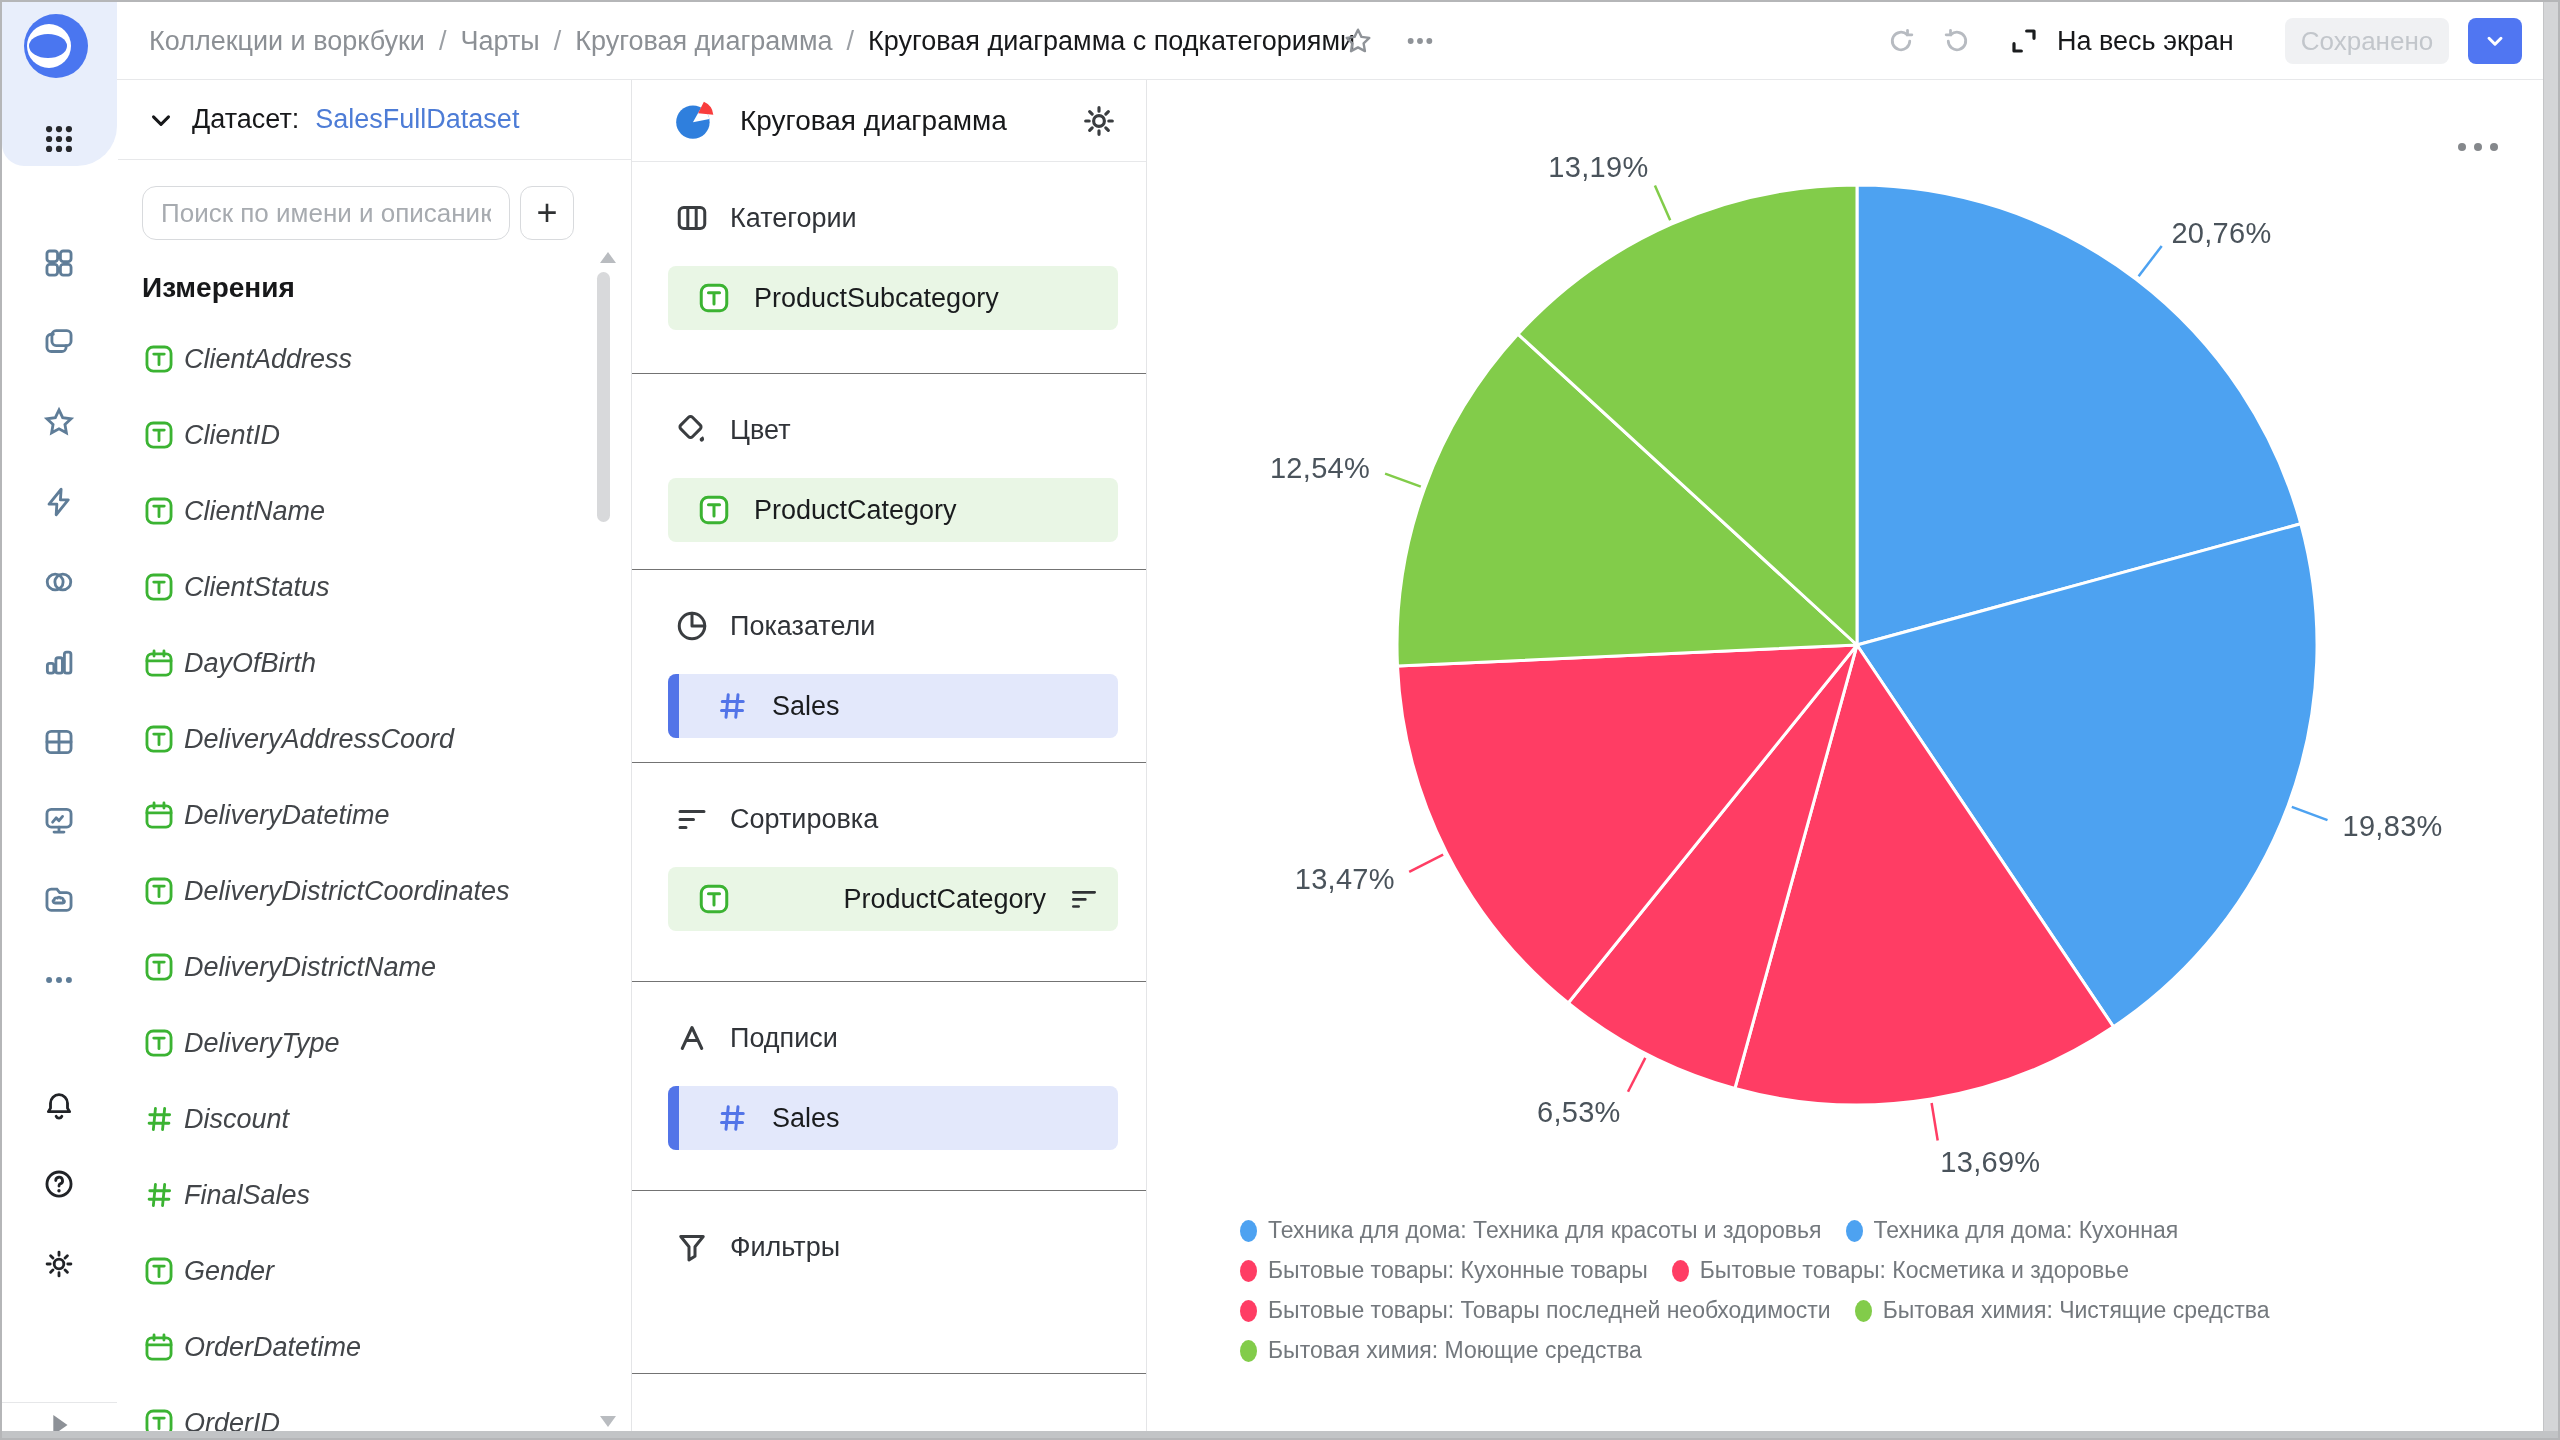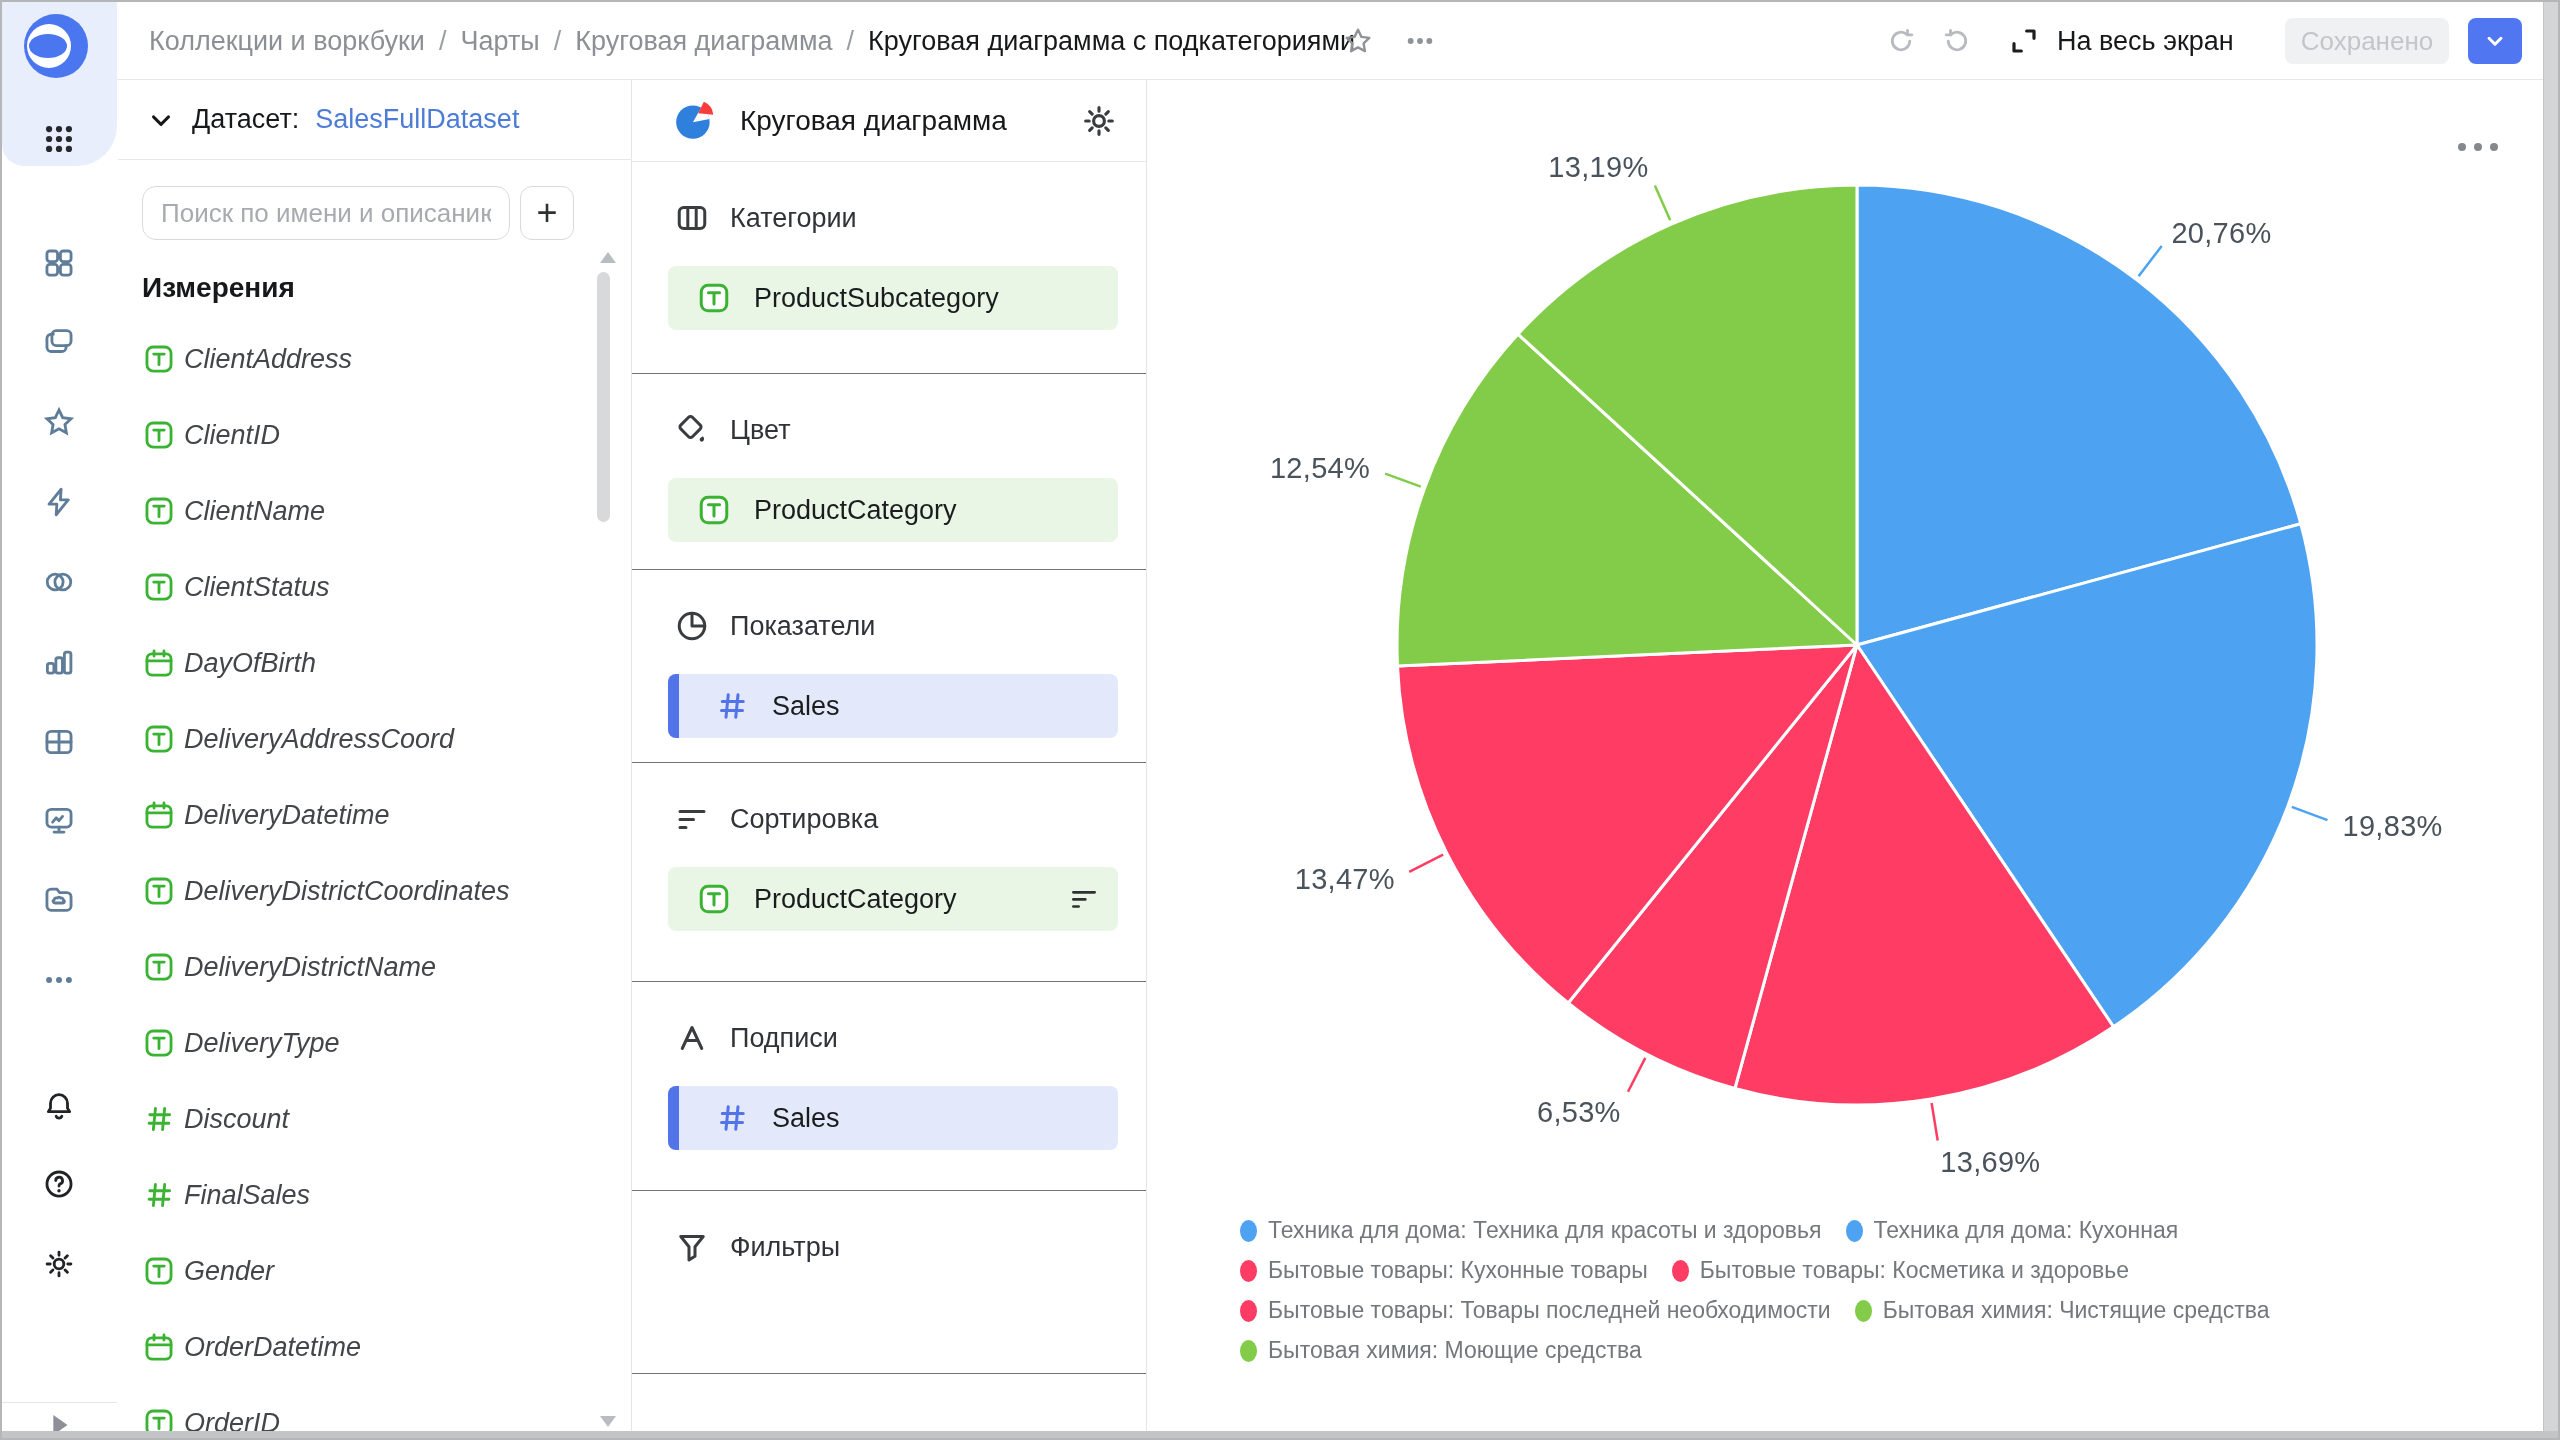--- a/index.html
+++ b/index.html
@@ -486,21 +486,21 @@
           </div>
           <div class="pill measure">
             <span class="p-ic">
               <svg viewBox="0 0 24 24" fill="none" stroke="currentColor" stroke-width="2" stroke-linecap="round">
                 <path d="M9.5 4.5L8 19.5M16 4.5l-1.5 15M5.5 9h14M5 15h14"></path>
               </svg>
             </span>
             <span class="p-name">Sales</span>
           </div>
         </div>
-        <div class="cfg-section" style="height: 219px;">
+        <div class="cfg-section" style="height: 219px; text-align: right;">
           <div class="sec-head">
             <span class="s-ic">
               <svg viewBox="0 0 24 24" fill="none" stroke="currentColor" stroke-width="2" stroke-linecap="round">
                 <path d="M4 7h16M4 12.3h9M4 17.6h4"></path>
               </svg>
             </span>
             <span class="sec-label">Сортировка</span>
           </div>
           <div class="pill string">
             <span class="p-ic">

